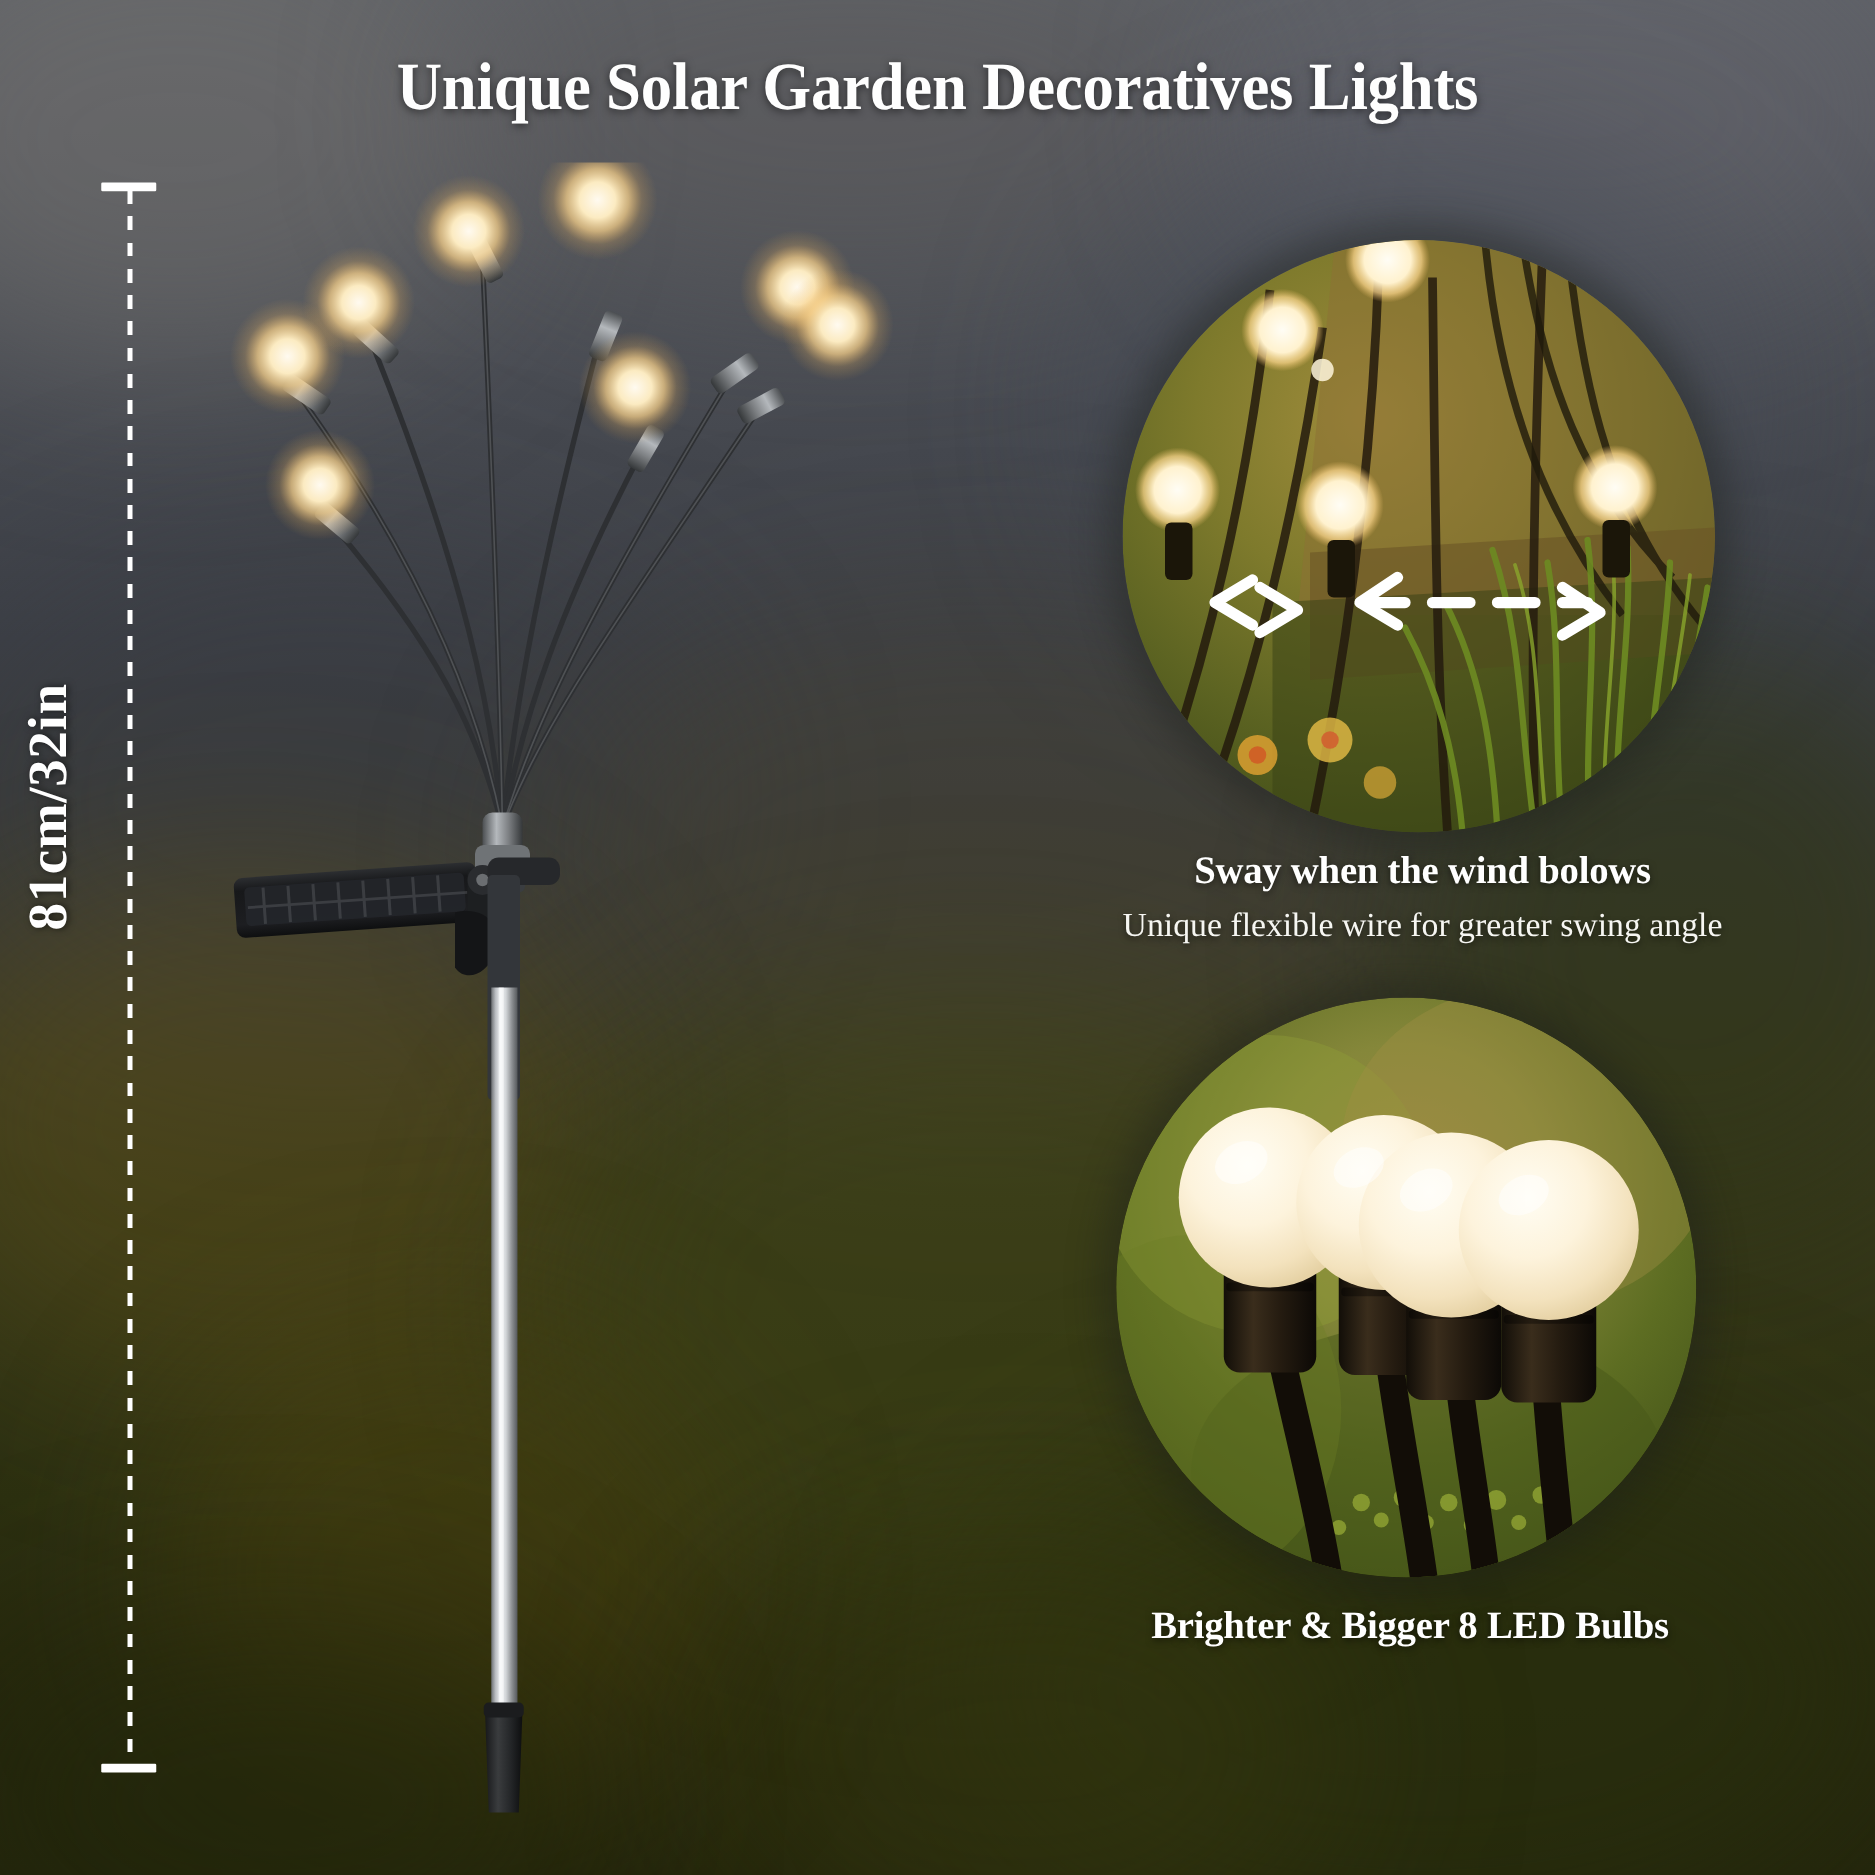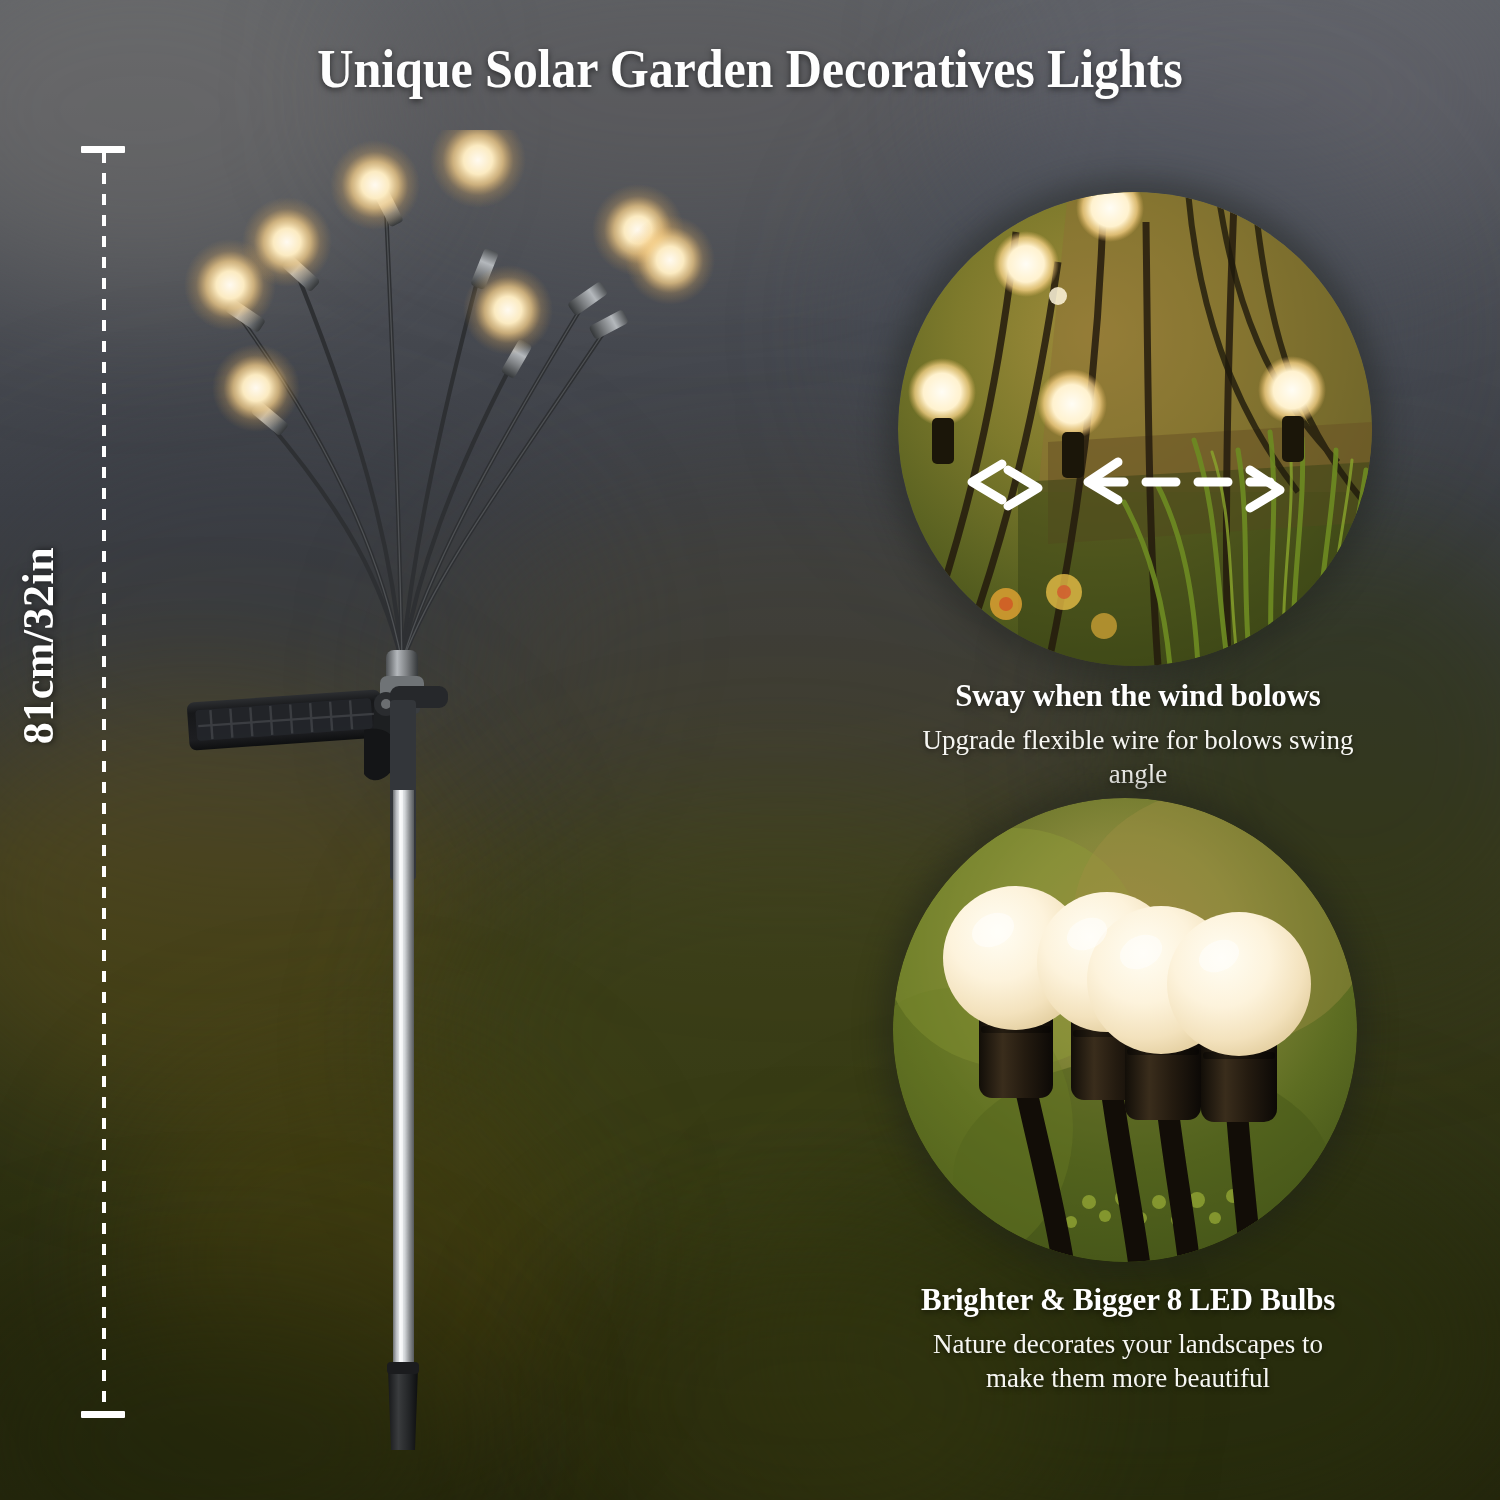--- a/index.html
+++ b/index.html
@@ -316,21 +316,21 @@
           <g stroke="#ffffff" stroke-width="9" fill="none" stroke-linecap="round" stroke-linejoin="round">
             <polyline points="220,270 190,290 220,308"></polyline>
             <line x1="196" y1="290" x2="372" y2="290" stroke-dasharray="30 22"></line>
             <polyline points="352,278 382,298 352,316"></polyline>
           </g>
         </g>
       </svg>
     </div>
     <div class="cap-block" style="top:486px;">
       <div class="cap-h">Sway when the wind bolows</div>
-      <div class="cap-s">Upgrade flexible wire for bolows swing angle</div>
+      <div class="cap-s">Unique flexible wire for greater swing angle</div>
     </div>
   </div>
 
   <div class="feature" style="left:893px;top:798px;width:470px;">
     <div class="circle" style="left:0;top:0;width:464px;height:464px;">
       <svg viewBox="0 0 464 464" width="464" height="464">
         <defs>
           <radialGradient id="f2bg" cx="50%" cy="32%" r="80%">
             <stop offset="0%" stop-color="#9c8a44"></stop>
             <stop offset="30%" stop-color="#85873a"></stop>
@@ -407,17 +407,16 @@
               <ellipse cx="194" cy="136" rx="21" ry="15" transform="rotate(-25 194 136)"></ellipse>
               <ellipse cx="248" cy="154" rx="22" ry="16" transform="rotate(-25 248 154)"></ellipse>
               <ellipse cx="326" cy="158" rx="21" ry="15" transform="rotate(-25 326 158)"></ellipse>
             </g>
           </g>
         </g>
       </svg>
     </div>
     <div class="cap-block" style="top:484px;">
       <div class="cap-h">Brighter &amp; Bigger 8 LED Bulbs</div>
-      <div class="cap-s" style="padding:0 34px;">Nature decorates your landscapes to make them more beautiful</div>
     </div>
   </div>
 
 </div>
 
 </body></html>

